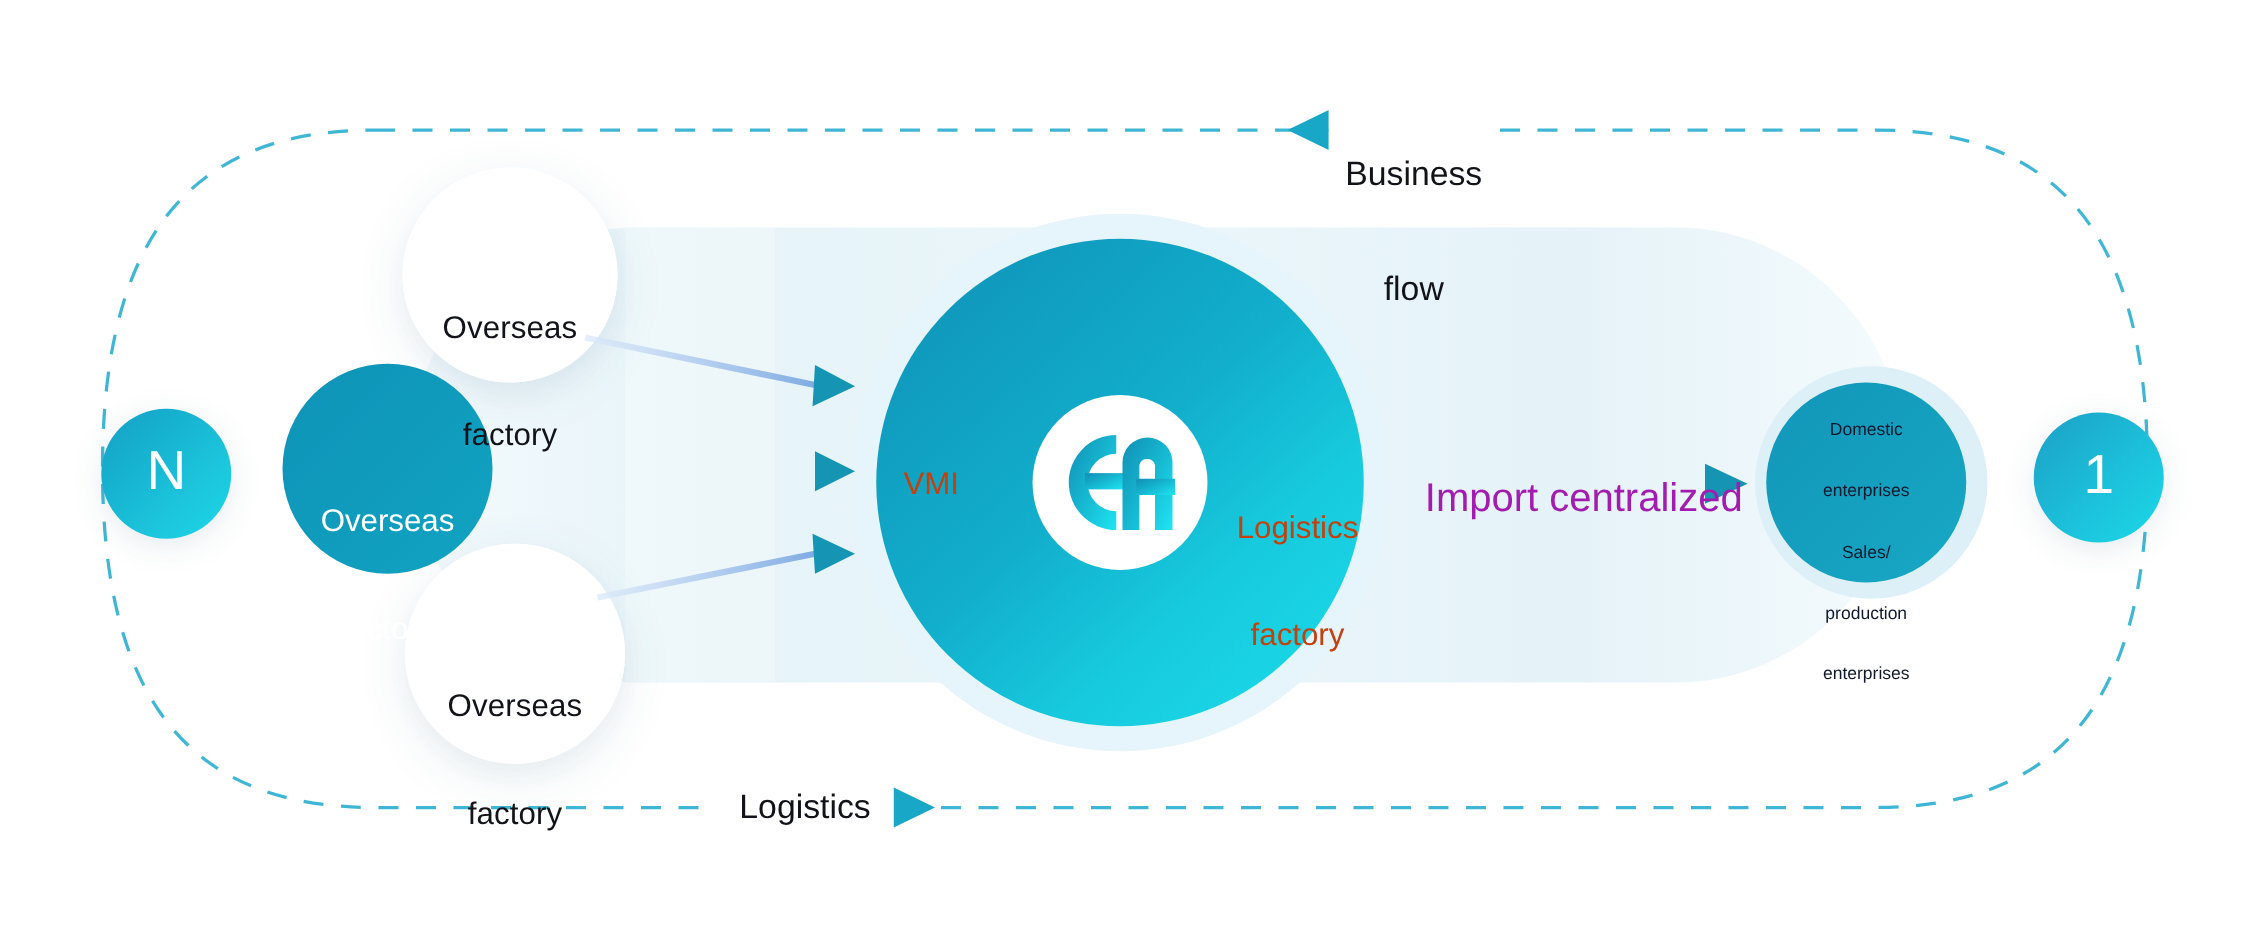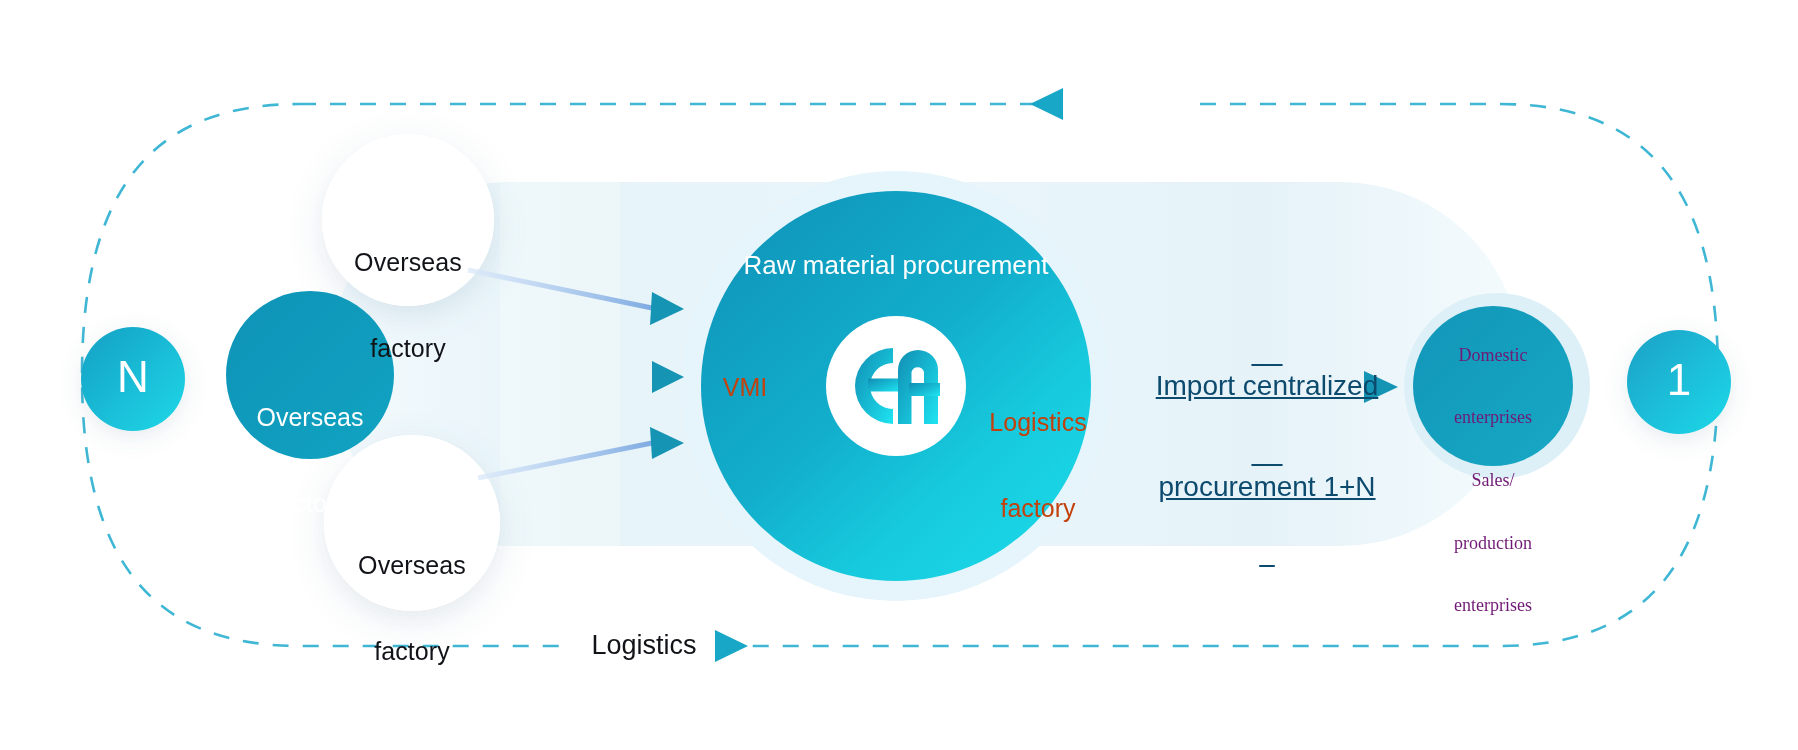--- a/index.html
+++ b/index.html
@@ -44,34 +44,32 @@
   }
   .lbl-hub {
     color: #ffffff;
     font-size: 26px;
   }
   .lbl-hub-sm {
     color: #c2410c;
     font-size: 25px;
   }
   .lbl-domestic {
-    color: #701a75;
-    font-size: 18px;
+    color: #0f172a;
+    font-size: 14px;
     line-height: 1.16;
-    font-family: Liberation Serif, serif;
   }
   .lbl-flow-dark {
     color: #111318;
     font-size: 27px;
   }
   .lbl-import {
-    color: #0c4a6e;
-    font-size: 28px;
+    color: #a21caf;
+    font-size: 32px;
     line-height: 1.2;
-    text-decoration: underline;
   }
 </style>
 </head>
 <body>
 
 <div id="stage">
 
   <svg class="layer" viewBox="0 0 1798 750">
     <defs>
 
@@ -233,20 +231,24 @@
 
     <g>
       <circle cx="133" cy="379" r="52" fill="url(#gN)" filter="url(#fSoftSm)"></circle>
     </g>
 
     <g>
       <circle cx="1679" cy="382" r="52" fill="url(#gOne)" filter="url(#fSoftSm)"></circle>
     </g>
   </svg>
 
+  <div class="txt lbl-flow-dark center-txt" style="left:1063px; top:62px; width:136px;">
+    <div>Business</div>
+    <div>flow</div>
+  </div>
 
   <div class="txt lbl-flow-dark center-txt" style="left:578px; top:630px; width:132px;">Logistics</div>
 
   <div class="txt lbl-big-num center-txt" style="left:83px; top:352px; width:100px;">N</div>
 
   <div class="txt lbl-big-num center-txt" style="left:1629px; top:355px; width:100px;">1</div>
 
   <div class="txt lbl-white-node center-txt" style="left:318px; top:191px; width:180px;">
     <div>Overseas</div>
     <div>factory</div>
@@ -255,33 +257,31 @@
   <div class="txt lbl-on-teal center-txt" style="left:220px; top:346px; width:180px;">
     <div>Overseas</div>
     <div>factory</div>
   </div>
 
   <div class="txt lbl-white-node center-txt" style="left:322px; top:494px; width:180px;">
     <div>Overseas</div>
     <div>factory</div>
   </div>
 
-  <div class="txt lbl-hub center-txt" style="left:696px; top:251px; width:400px;">Raw material procurement</div>
 
   <div class="txt lbl-hub-sm center-txt" style="left:700px; top:373px; width:90px;">VMI</div>
 
   <div class="txt lbl-hub-sm center-txt" style="left:968px; top:351px; width:140px;">
     <div>Logistics</div>
     <div>factory</div>
   </div>
 
 
   <div class="txt lbl-import center-txt" style="left:1122px; top:302px; width:290px;">
     <div>Import centralized</div>
-    <div>procurement 1+N</div>
   </div>
 
   <div class="txt lbl-domestic center-txt" style="left:1413px; top:303px; width:160px;">
     <div>Domestic</div>
     <div>enterprises</div>
     <div>Sales/</div>
     <div>production</div>
     <div>enterprises</div>
   </div>
 

